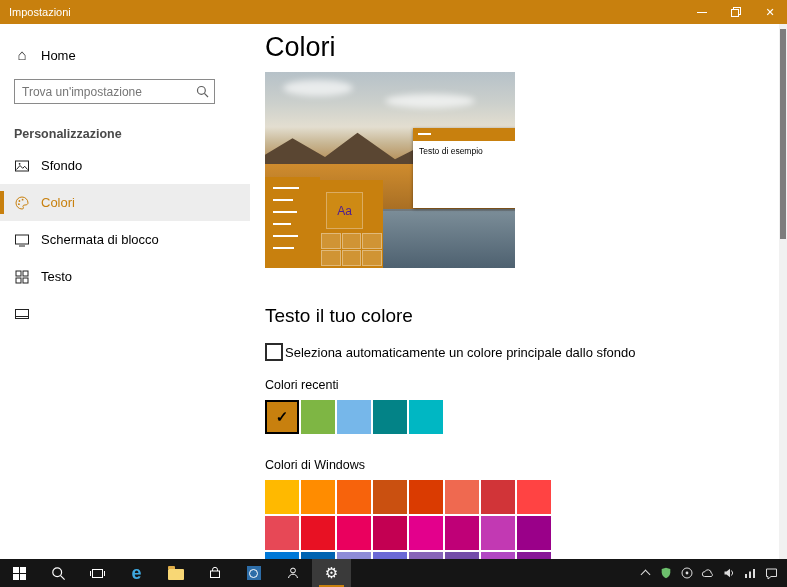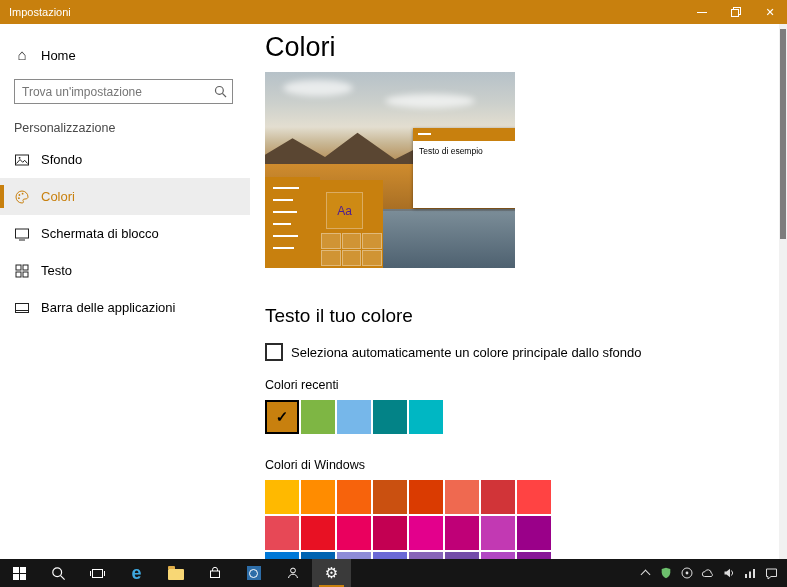--- a/index.html
+++ b/index.html
@@ -17,25 +17,25 @@
   .restore-glyph::before{content:'';position:absolute;top:0;right:0;width:6px;height:6px;border:1px solid #fff;}
   .restore-glyph::after{content:'';position:absolute;bottom:0;left:0;width:6px;height:6px;border:1px solid #fff;background:var(--accent,#C8800E);}
 
   
   .app-body{position:absolute;top:24px;left:0;right:0;bottom:28px;display:flex;background:#fff;}
 
   
   .sidebar{width:250px;flex:none;}
   .side-home{margin-top:13px;height:36px;display:flex;align-items:center;padding-left:14px;gap:11px;font-size:13px;color:#000;}
   .side-home .hicon{width:16px;text-align:center;font-size:15px;line-height:16px;color:#222;}
-  .searchbox{margin:6px 0 0 14px;width:219px;height:25px;border:1px solid #8a8a8a;display:flex;align-items:center;background:#fff;box-sizing:border-box;}
+  .searchbox{margin:6px 0 0 14px;width:201px;height:25px;border:1px solid #8a8a8a;display:flex;align-items:center;background:#fff;box-sizing:border-box;}
   .searchbox input{flex:1;min-width:0;border:0;outline:0;font-size:12px;padding:0 4px 0 7px;font-family:inherit;color:#000;background:transparent;}
   .searchbox input::placeholder{color:#767676;}
   .search-glyph{width:20px;display:flex;justify-content:center;margin-right:2px;color:#5f5f5f;}
-  .section-label{margin:17px 0 0 14px;font-size:12.5px;line-height:15px;color:#494949;}
+  .section-label{margin:23px 0 0 14px;font-size:12.5px;line-height:15px;color:#494949;font-weight:bold;}
   .nav{margin-top:5px;}
   .nav-item{position:relative;height:37px;display:flex;align-items:center;gap:11px;padding-left:14px;font-size:13px;color:#000;cursor:default;}
   .nav-item .nicon{width:16px;height:16px;flex:none;color:#222;}
   .nav-item .nicon svg{display:block;width:16px;height:16px;}
   .nav-item.selected{background:#ededed;color:var(--accent,#C8800E);}
   .nav-item.selected .nicon{color:var(--accent,#C8800E);}
   .accent-bar{display:none;position:absolute;left:0;top:7px;bottom:7px;width:4px;background:var(--accent,#C8800E);}
   .nav-item.selected .accent-bar{display:block;}
 
   
@@ -60,21 +60,21 @@
     color:#4c1d95;font-size:12px;display:flex;align-items:center;justify-content:center;box-shadow:0 0 0 1px rgba(255,255,255,.35);}
   .small-tiles{position:absolute;left:1px;right:1px;top:53px;bottom:1px;display:grid;
     grid-template-columns:repeat(3,1fr);grid-auto-rows:16px;gap:1px;}
   .small-tiles i{background:rgba(255,255,255,.16);box-shadow:inset 0 0 0 1px rgba(255,255,255,.35);}
   .ovl-window{position:absolute;left:148px;top:56px;width:107px;height:80px;background:#fff;box-shadow:0 1px 3px rgba(0,0,0,.45);}
   .ovl-titlebar{height:13px;background:var(--accent,#C8800E);position:relative;}
   .ovl-titlebar::before{content:'';position:absolute;left:5px;top:5px;width:13px;height:2px;background:#fff;}
   .ovl-body{font-size:8.5px;color:#000;padding:5px 0 0 6px;}
 
   .section-heading{font-size:19px;font-weight:400;line-height:22px;margin:0 0 16px;color:#000;}
-  .check-row{display:flex;align-items:center;gap:8px;height:18px;margin:0 0 17px;font-size:13px;color:#000;}
+  .check-row{display:flex;align-items:center;gap:2px;height:18px;margin:0 0 17px;font-size:13px;color:#000;}
   .checkbox{width:14px;height:14px;border:2px solid #2b2b2b;background:#fff;flex:none;}
   .swatch-label{font-size:12.5px;line-height:15px;margin:0 0 7px;color:#000;}
   .recent-row{display:flex;gap:2px;margin:0 0 24px;}
   .swatch{width:34px;height:34px;position:relative;flex:none;cursor:default;}
   .swatch.selected{box-shadow:inset 0 0 0 2px #000;}
   .swatch .check{position:absolute;inset:0;display:flex;align-items:center;justify-content:center;
     font-size:15px;font-weight:bold;color:#000;}
   .windows-grid{display:grid;grid-template-columns:repeat(8,34px);gap:2px;}
 
   
@@ -185,21 +185,20 @@
           <span>Testo</span>
         </div>
         <div class="nav-item">
 
           <span class="nicon">
             <svg viewBox="0 0 16 16">
                 <rect x="1.5" y="3.5" width="13" height="9" fill="none" stroke="currentColor"></rect>
                 <line x1="1.5" y1="10.5" x2="14.5" y2="10.5" stroke="currentColor"></line>
               </svg>
           </span>
-          <span>Barra delle applicazioni</span>
         </div>
       </nav>
     </aside>
 
     <main class="content">
       <h1 class="page-title">Colori</h1>
 
       <div class="preview">
         <div class="photo">
           <span class="cloud" style="left:18px;top:8px;width:70px;height:16px;"></span>

